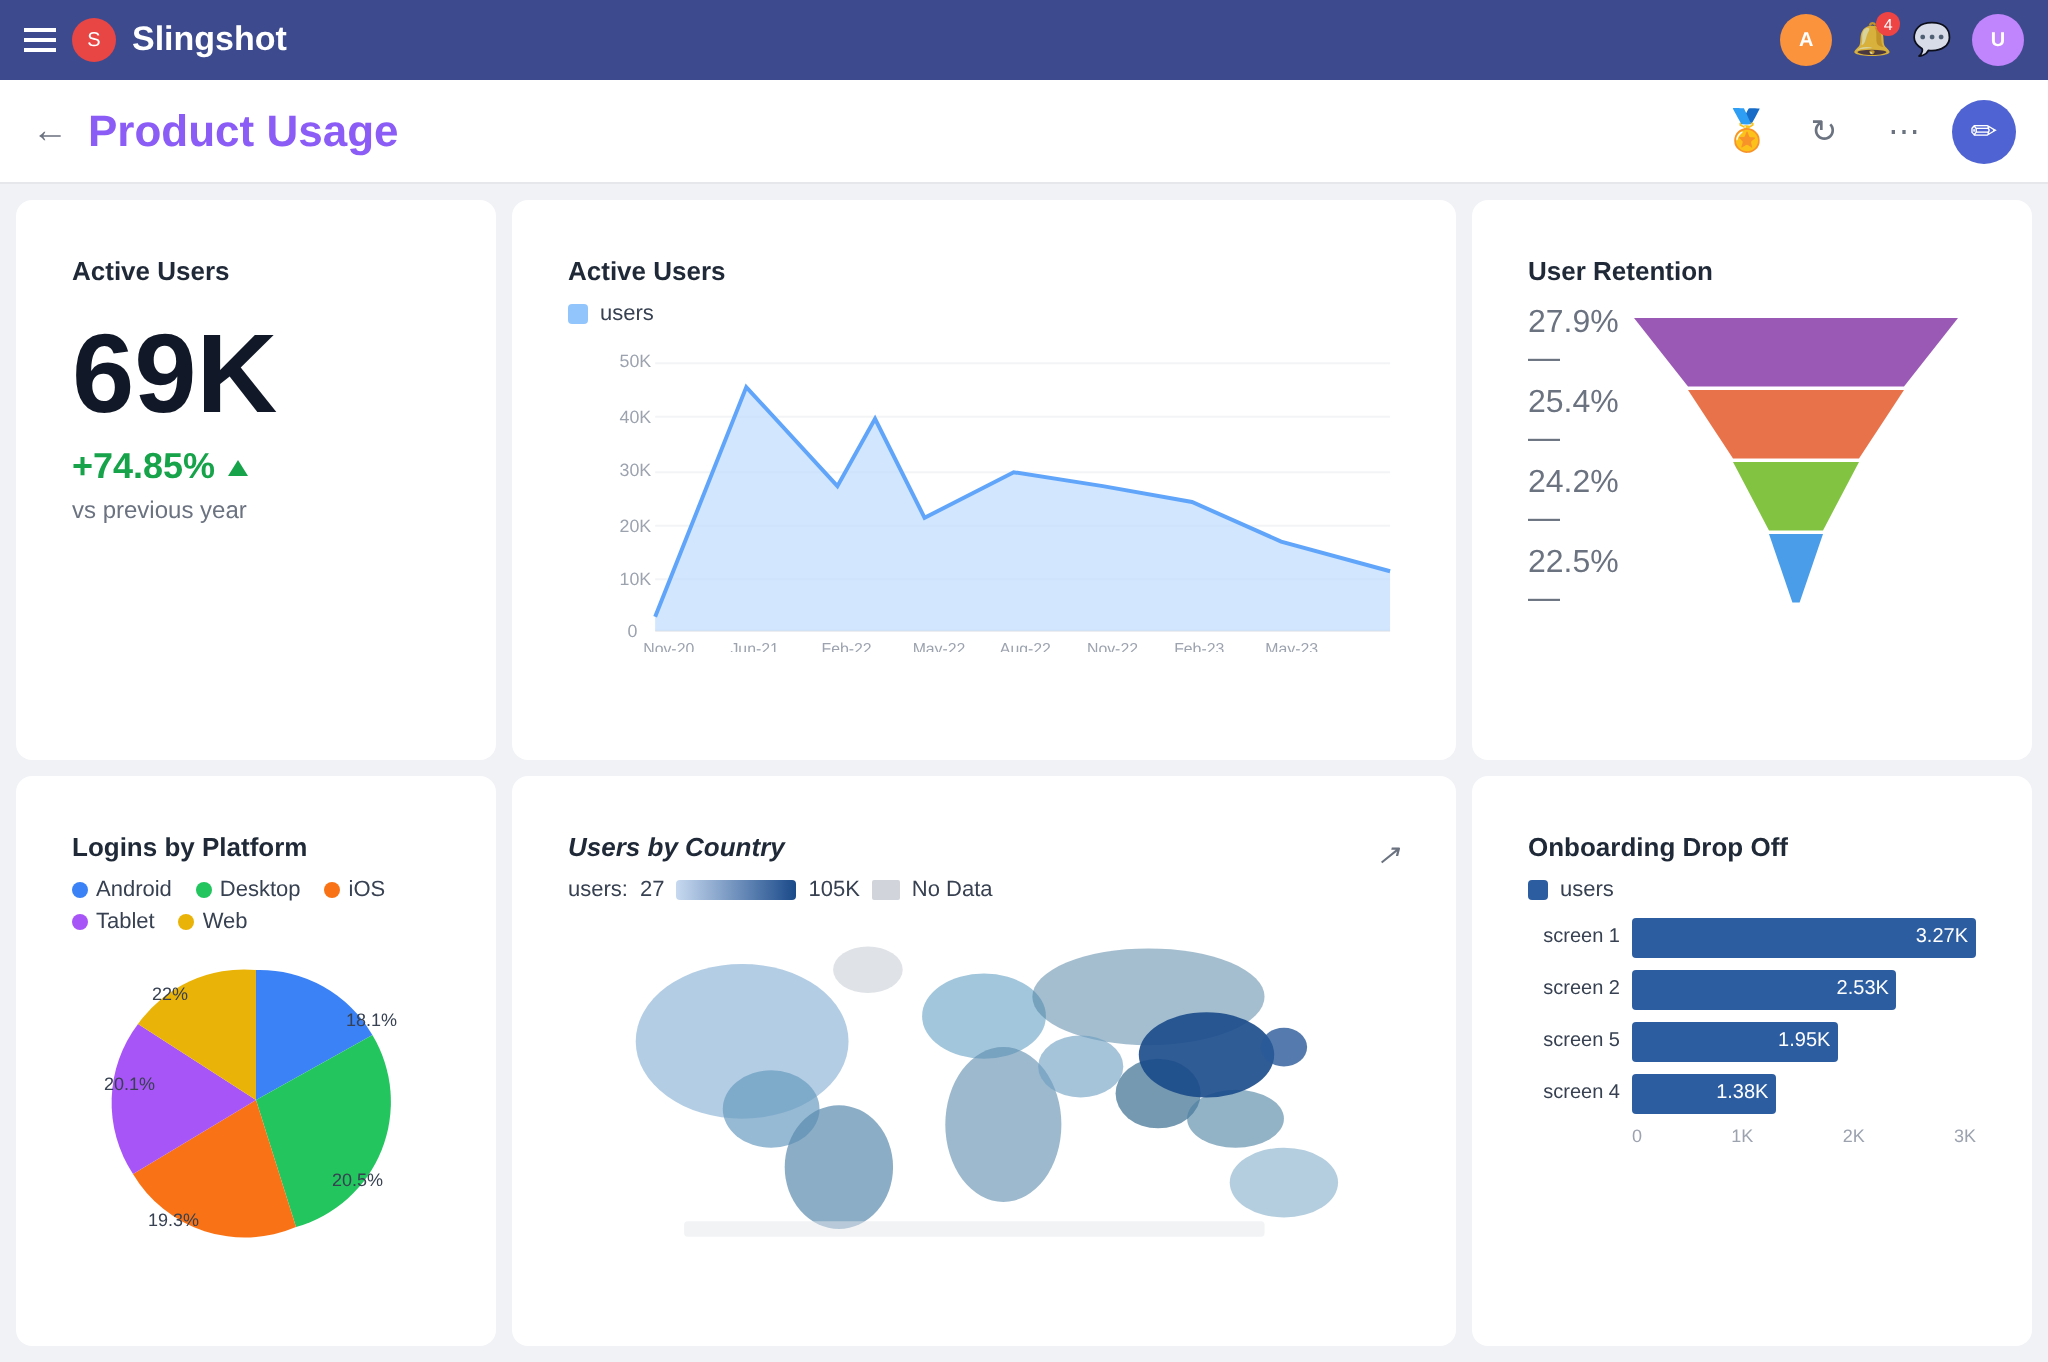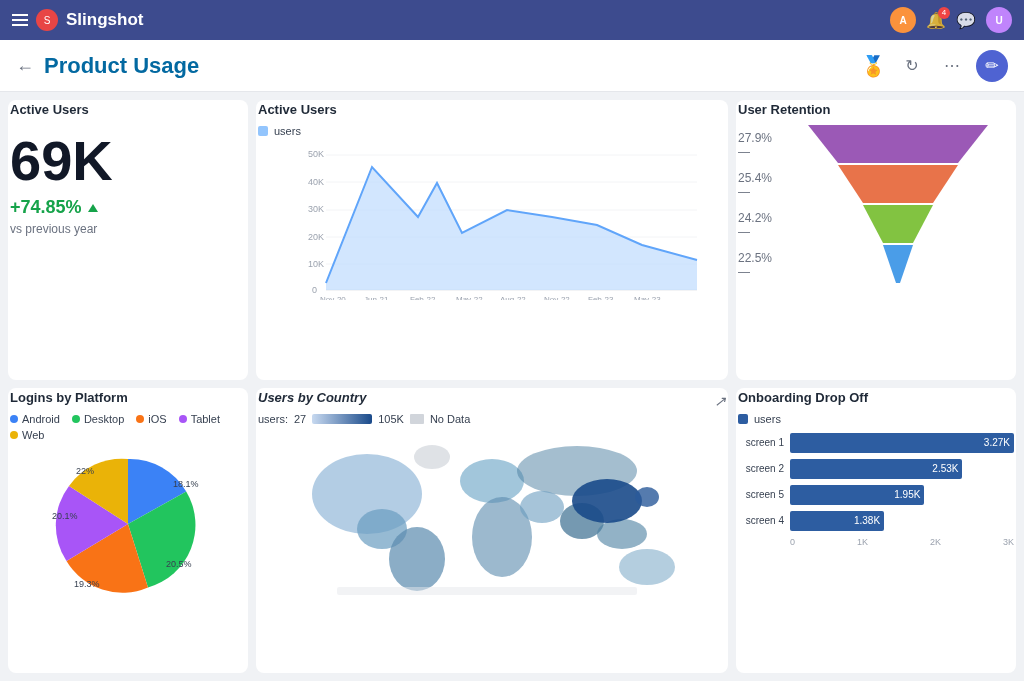--- a/index.html
+++ b/index.html
@@ -29,41 +29,41 @@
     .page-header {
       background: white;
       height: 52px;
       display: flex;
       align-items: center;
       padding: 0 16px;
       border-bottom: 1px solid #e5e7eb;
       gap: 10px;
     }
     .back-btn { color: #6b7280; font-size: 18px; cursor: pointer; }
-    .page-title { font-size: 22px; font-weight: 700; color: #0369a1; flex: 1; }
+    .page-title { font-size: 22px; font-weight: 700; color: #8b5cf6; flex: 1; }
     .award-icon { font-size: 20px; }
     .header-actions { display: flex; gap: 8px; align-items: center; }
     .header-btn { width: 32px; height: 32px; border-radius: 50%; background: transparent; border: none; cursor: pointer; display: flex; align-items: center; justify-content: center; color: #6b7280; font-size: 16px; }
     .header-btn.primary { background: #4f63d2; color: white; }
 
     
     .dashboard {
       display: grid;
       grid-template-columns: 240px 1fr 280px;
       grid-template-rows: auto auto;
       gap: 8px;
       padding: 8px;
       height: calc(681px - 40px - 52px);
       overflow: hidden;
     }
 
     .card {
       background: white;
       border-radius: 8px;
-      padding: 2px;
+      padding: 28px;
       overflow: hidden;
     }
 
     .card-title {
       font-size: 13px;
       font-weight: 600;
       color: #1f2937;
       margin-bottom: 8px;
     }
 
@@ -202,21 +202,21 @@
         <text x="262" y="157" font-size="8" fill="#9ca3af">Nov-22</text>
         <text x="306" y="157" font-size="8" fill="#9ca3af">Feb-23</text>
         <text x="352" y="157" font-size="8" fill="#9ca3af">May-23</text>
       </svg>
     </div>
   </div>
 
   <div class="card retention-card">
     <div class="card-title">User Retention</div>
     <div style="display:flex;align-items:center;gap:8px;margin-top:4px;">
-      <div style="display:flex;flex-direction:column;justify-content:space-around;height:160px;font-size:12px;color:#6b7280;width:36px;">
+      <div style="display:flex;flex-direction:column;justify-content:space-around;height:160px;font-size:16px;color:#6b7280;width:36px;">
         <span>27.9% —</span>
         <span>25.4% —</span>
         <span>24.2% —</span>
         <span>22.5% —</span>
       </div>
       <div style="flex:1;height:160px;">
         <svg width="100%" height="160" viewBox="0 0 200 160">
 
           <polygon points="10,0 190,0 160,38 40,38" fill="#9b59b6"></polygon>
           <polygon points="40,40 160,40 135,78 65,78" fill="#e8734a"></polygon>

